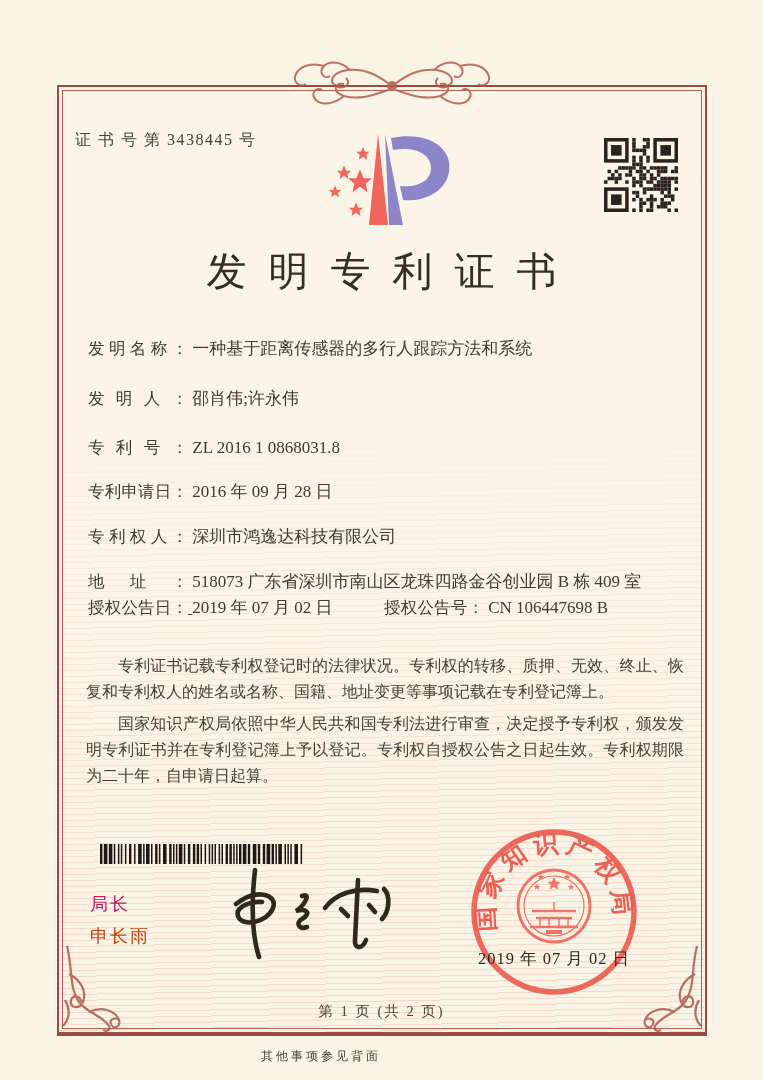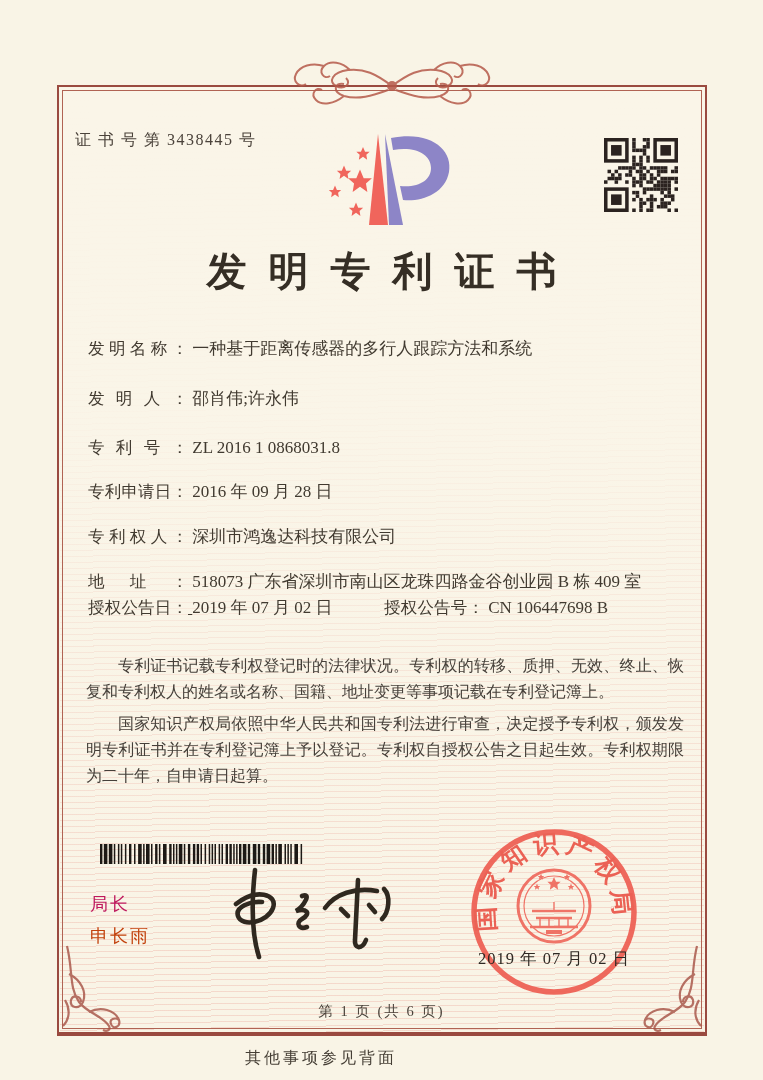--- a/index.html
+++ b/index.html
@@ -33,21 +33,21 @@
     pointer-events:none;
   }
 
   .cert-no { position:absolute; left:75px; top:130px; font-size:16px; letter-spacing:1.5px; color:#4a423a;text-align:center; }
 
   .logo-svg { position:absolute; left:326px; top:128px; width:162px; height:112px; }
   .qr-svg   { position:absolute; left:604px; top:138px; width:74px; height:74px; }
 
   .title {
     position:absolute; left:0; top:244px; width:763px; text-align:center;
-    font-size:40px; font-weight:700; color:#352e25;
+    font-size:40px; font-weight:400; color:#352e25;
     letter-spacing:22px; text-indent:22px;
   }
 
   .fields { position:absolute; left:88px; top:336px; width:596px; font-size:17px; color:#413a30; }
   .row { line-height:26px; }
   .row.mb24{ margin-bottom:24px; } .row.mb23{ margin-bottom:23px; }
   .row.mb18{ margin-bottom:18px; } .row.mb19{ margin-bottom:19px; }
   .row.grant { position:relative;text-decoration:underline; }
   .lbl {
     display:inline-block; width:100px; font-size:16.5px;
@@ -67,21 +67,21 @@
   .director-name  { position:absolute; left:90px; top:924px; font-size:18px; letter-spacing:2px; color:#c2410c; }
   .sig-svg { position:absolute; left:198px; top:852px; width:210px; height:115px; }
 
   .seal-svg { position:absolute; left:466px; top:824px; width:176px; height:176px; opacity:.93; }
   .seal-date { position:absolute; left:458px; top:948px; width:192px; text-align:center;
                font-size:16.5px; color:#2e2823; letter-spacing:1px; }
 
   .page-info { position:absolute; left:0; top:1002px; width:763px; text-align:center;
                font-size:14.5px; letter-spacing:2px; color:#4a423a; }
   .back-note { position:absolute; left:0; top:1048px; width:642px; text-align:center;
-               font-size:16px; letter-spacing:3px; color:#453e35; }
+               font-size:12px; letter-spacing:3px; color:#453e35; }
 
   .ornament-top { position:absolute; left:272px; top:56px; width:240px; height:56px; }
   .corner-bl { position:absolute; left:59px;  top:940px; width:90px; height:94px; }
   .corner-br { position:absolute; left:615px; top:940px; width:90px; height:94px; transform:scaleX(-1); }
 </style>
 </head>
 <body>
 
 <div class="page">
 
@@ -425,16 +425,16 @@
           <path d="M83 94 V103"></path>
           <path d="M93 94 V103"></path>
           <path d="M102 94 V103"></path>
         <path d="M88 78 V87"></path>
       </g>
       <rect x="80" y="106" width="16" height="4" stroke="none"></rect>
     </g>
   </svg>
   <div class="seal-date">2019 年 07 月 02 日</div>
 
-  <div class="page-info">第 1 页 (共 6 页)</div>
+  <div class="page-info">第 1 页 (共 2 页)</div>
   <div class="back-note">其他事项参见背面</div>
 
 </div>
 
 </body></html>

